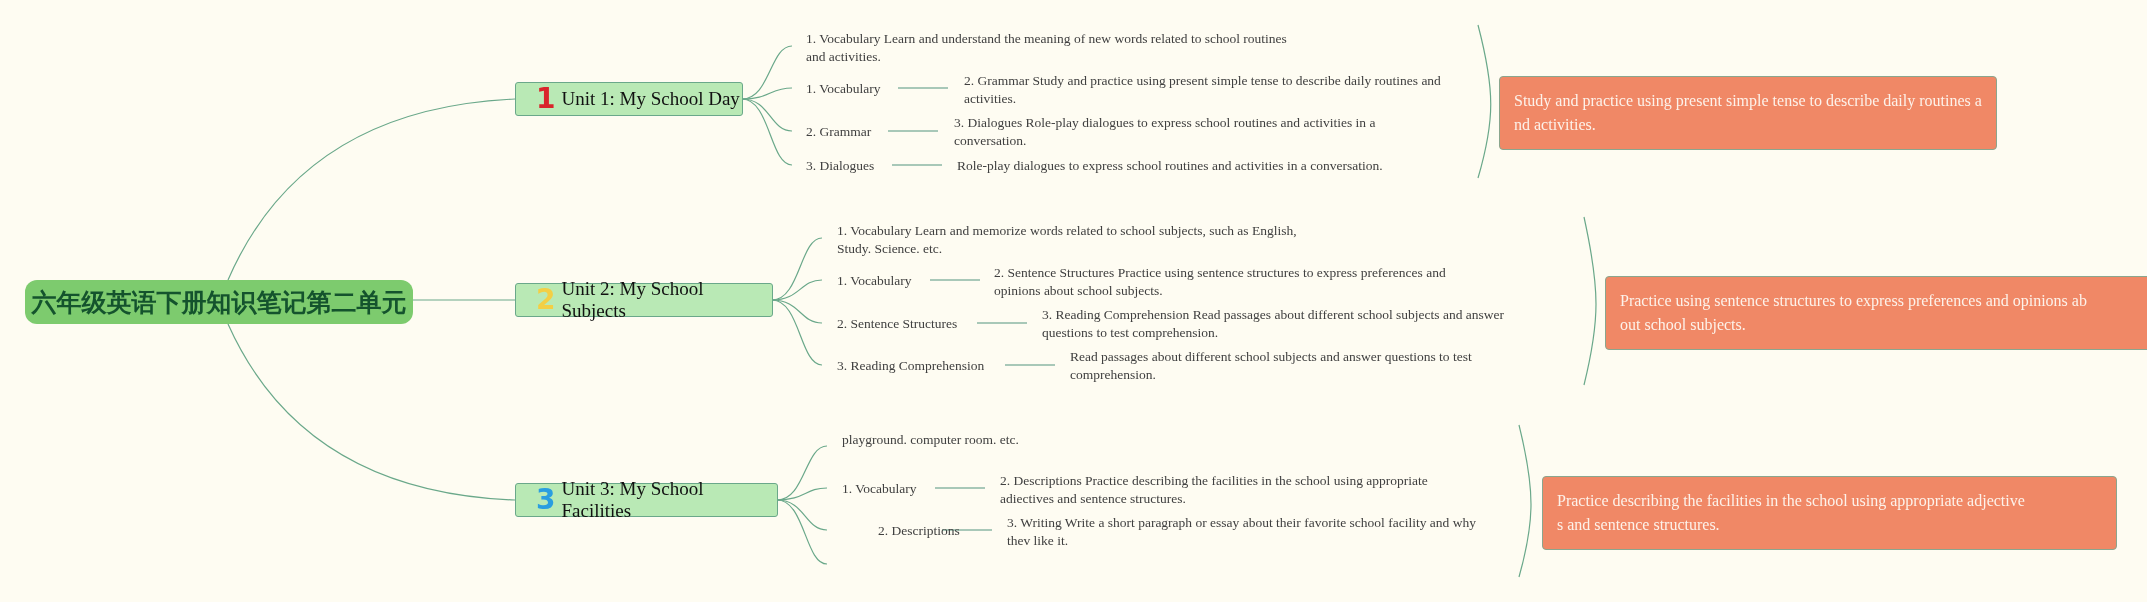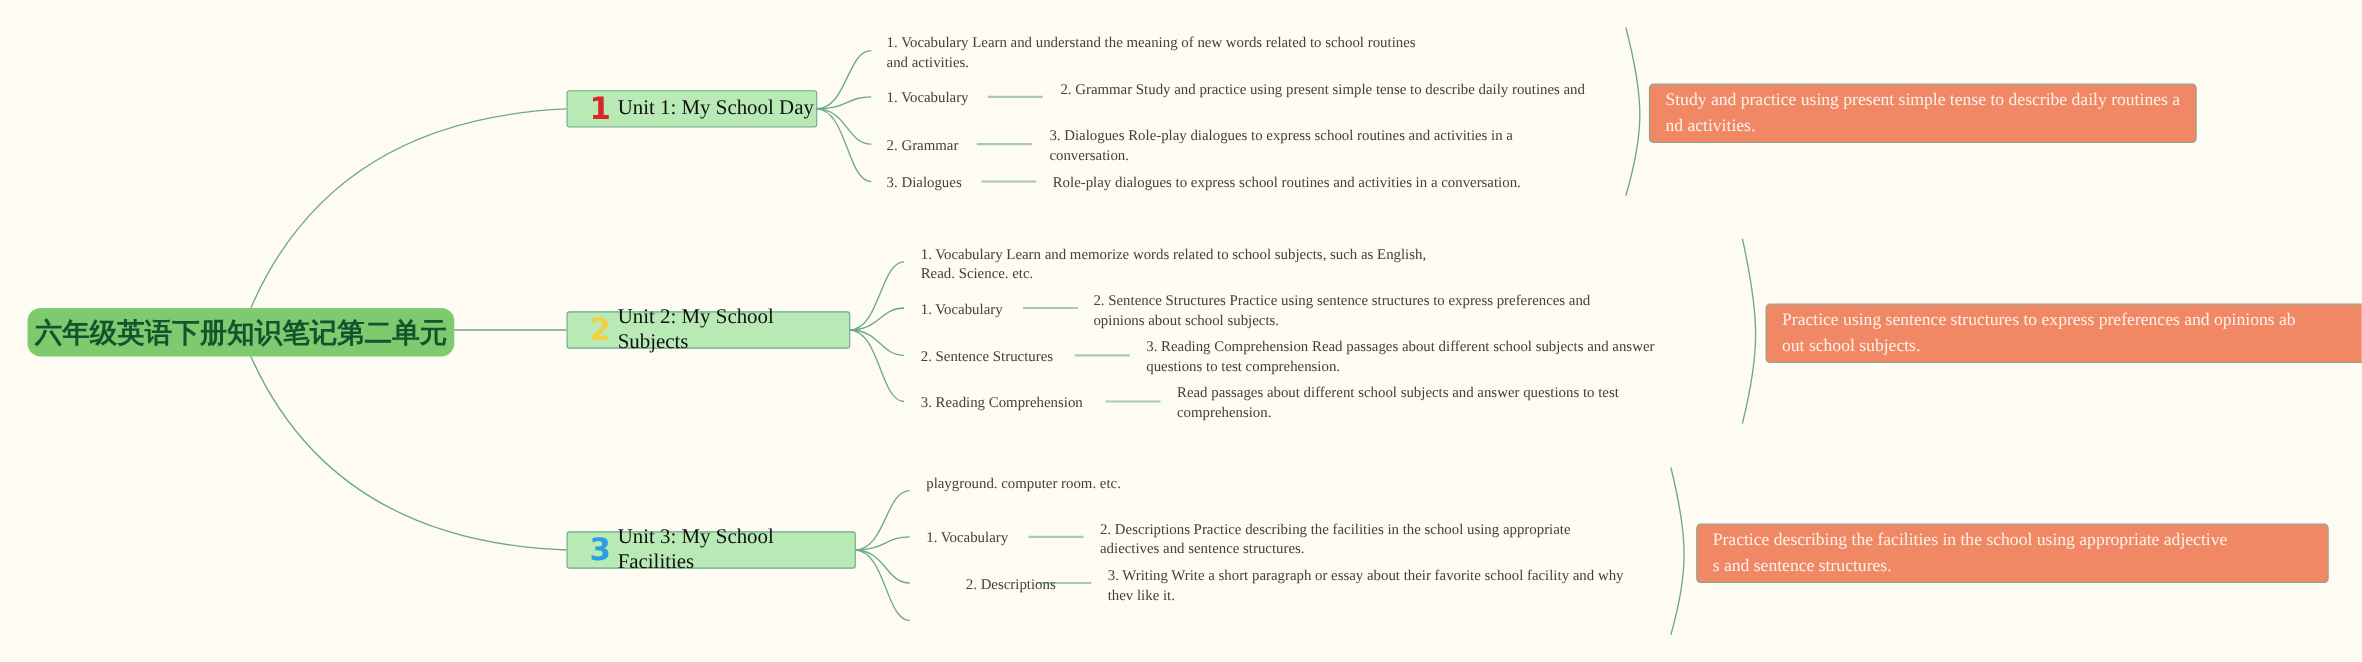--- a/index.html
+++ b/index.html
@@ -2,21 +2,21 @@
 <html><head>
 <meta charset="utf-8">
 <style>
   html, body { margin:0; padding:0; }
   body { width:2147px; height:602px; background:#fefcf2; position:relative; overflow:hidden; font-family:"Liberation Serif", serif; }
   svg.links { position:absolute; left:0; top:0; }
   .root { position:absolute; left:25px; top:280px; width:388px; height:44px; background:#7dcb6e; border-radius:12px; display:flex; align-items:center; justify-content:center; font-family:"DejaVu Sans", sans-serif; font-weight:bold; font-size:25px; color:#14532d; }
   .unit { position:absolute; height:34px; background:#b9e9b5; border:1.5px solid #6aa88a; border-radius:3px; display:flex; align-items:center; font-size:19px; color:#111; box-sizing:border-box; padding-left:20px; }
   .unit .num { font-family:"DejaVu Sans", sans-serif; font-weight:bold; font-size:28px; margin-right:6px; line-height:1; }
   .t { position:absolute; font-size:13.5px; color:#404040; line-height:18px; white-space:nowrap; }
-  .note { position:absolute; background:#f08866; border:1.5px solid #8aa68e; border-radius:4px; color:#fdf2ea; font-size:16px; line-height:24px; box-sizing:border-box; padding:2px 14px; }
+  .note { position:absolute; background:#f08866; border:1.5px solid #8aa68e; border-radius:4px; color:#fdf2ea; font-size:16px; line-height:24px; box-sizing:border-box; padding:12px 14px; }
 </style>
 </head>
 <body>
 
 <svg class="links" width="2147" height="602">
   <g fill="none" stroke="#6aa88a" stroke-width="1.2">
 
     <path d="M228,280 C280,160 380,105 515,99"></path>
     <path d="M413,300 L515,300"></path>
     <path d="M228,324 C280,440 380,495 515,500"></path>
@@ -57,40 +57,41 @@
   <span class="num" style="color:#d9252b">1</span>
   <span>Unit 1: My School Day</span>
 </div>
 <div class="t" style="left:806px; top:30px;">
   <div>1. Vocabulary Learn and understand the meaning of new words related to school routines</div>
   <div>and activities.</div>
 </div>
 <div class="t" style="left:806px; top:80px;">1. Vocabulary</div>
 <div class="t" style="left:964px; top:72px;">
   <div>2. Grammar Study and practice using present simple tense to describe daily routines and</div>
+  <div>activities.</div>
 </div>
 <div class="t" style="left:806px; top:123px;">2. Grammar</div>
 <div class="t" style="left:954px; top:114px;">
   <div>3. Dialogues Role-play dialogues to express school routines and activities in a</div>
   <div>conversation.</div>
 </div>
 <div class="t" style="left:806px; top:157px;">3. Dialogues</div>
 <div class="t" style="left:957px; top:157px;">Role-play dialogues to express school routines and activities in a conversation.</div>
 <div class="note" style="left:1499px; top:76px; width:498px;">
   <div>Study and practice using present simple tense to describe daily routines a</div>
   <div>nd activities.</div>
 </div>
 
 <div class="unit" style="left:515px; top:283px; width:258px;">
   <span class="num" style="color:#f3cf45">2</span>
   <span>Unit 2: My School Subjects</span>
 </div>
 <div class="t" style="left:837px; top:222px;">
   <div>1. Vocabulary Learn and memorize words related to school subjects, such as English,</div>
-  <div>Read. Science. etc.</div>
+  <div>Study. Science. etc.</div>
 </div>
 <div class="t" style="left:837px; top:272px;">1. Vocabulary</div>
 <div class="t" style="left:994px; top:264px;">
   <div>2. Sentence Structures Practice using sentence structures to express preferences and</div>
   <div>opinions about school subjects.</div>
 </div>
 <div class="t" style="left:837px; top:315px;">2. Sentence Structures</div>
 <div class="t" style="left:1042px; top:306px;">
   <div>3. Reading Comprehension Read passages about different school subjects and answer</div>
   <div>questions to test comprehension.</div>

